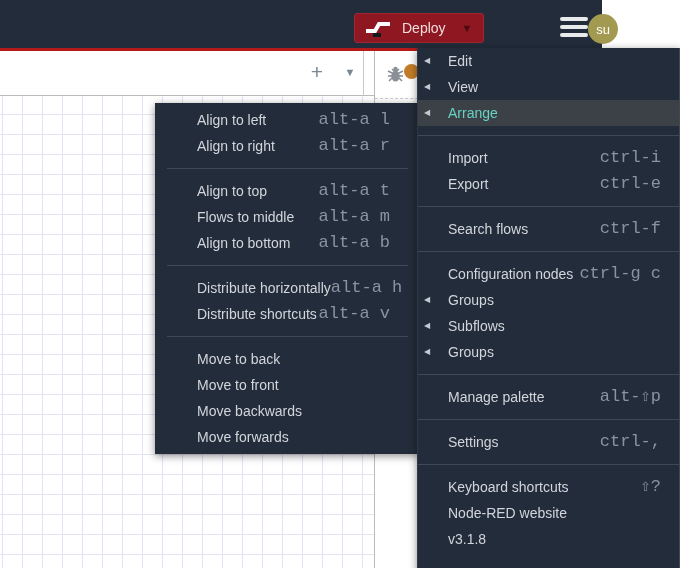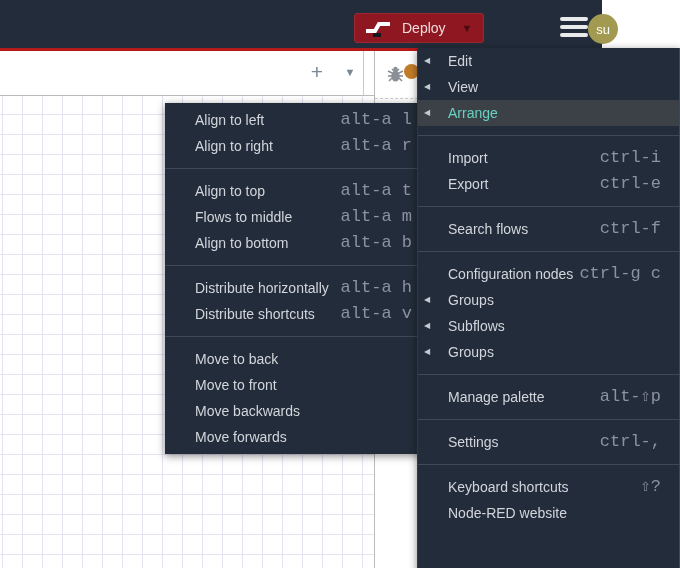--- a/index.html
+++ b/index.html
@@ -57,21 +57,21 @@
   .sidebar-header{height:47px;border-bottom:1px dashed #ccc;position:relative;}
   .debug-icon{position:absolute;left:12px;top:14px;}
   .node-dot{position:absolute;left:29px;top:13px;width:15px;height:15px;border-radius:50%;background:#c27c28;}
   
   .menu{
     background:var(--menu-bg);box-sizing:border-box;position:absolute;
     box-shadow:0 2px 8px rgba(0,0,0,.45);
   }
   .main-menu{left:417px;top:48px;width:263px;height:530px;border-right:1px solid #3f4857;
     border-left:1px solid #30394a;z-index:30;padding-top:0;}
-  .sub-menu{left:165px;top:103px;width:265px;padding:4px 0;z-index:25;}
+  .sub-menu{left:155px;top:103px;width:265px;padding:4px 12px;z-index:25;}
   .menu-group + .menu-group{border-top:1px solid var(--menu-sep);margin-top:9px;padding-top:9px;}
   .menu-item{
     position:relative;height:26px;line-height:26px;cursor:pointer;
     padding-left:30px;padding-right:18px;white-space:nowrap;
     display:flex;align-items:center;
   }
   .menu-item.active{background:var(--menu-active-bg);}
   .menu-item.active .menu-label{color:var(--menu-active-fg);}
   .menu-label{color:var(--menu-fg);font-size:14px;flex:0 0 auto;}
   .menu-shortcut{
@@ -194,20 +194,23 @@
       </div>
     </div>
     <div class="menu-group">
       <div class="menu-item">
         <span class="menu-label">Keyboard shortcuts</span>
         <span class="menu-shortcut">⇧?</span>
       </div>
       <div class="menu-item">
         <span class="menu-label">Node-RED website</span>
       </div>
+      <div class="menu-item">
+        <span class="menu-label">v3.1.8</span>
+      </div>
     </div>
   </div>
 
 <div class="menu sub-menu">
     <div class="menu-group">
       <div class="menu-item">
         <span class="menu-label">Align to left</span>
         <span class="menu-shortcut">alt-a l</span>
       </div>
       <div class="menu-item">

